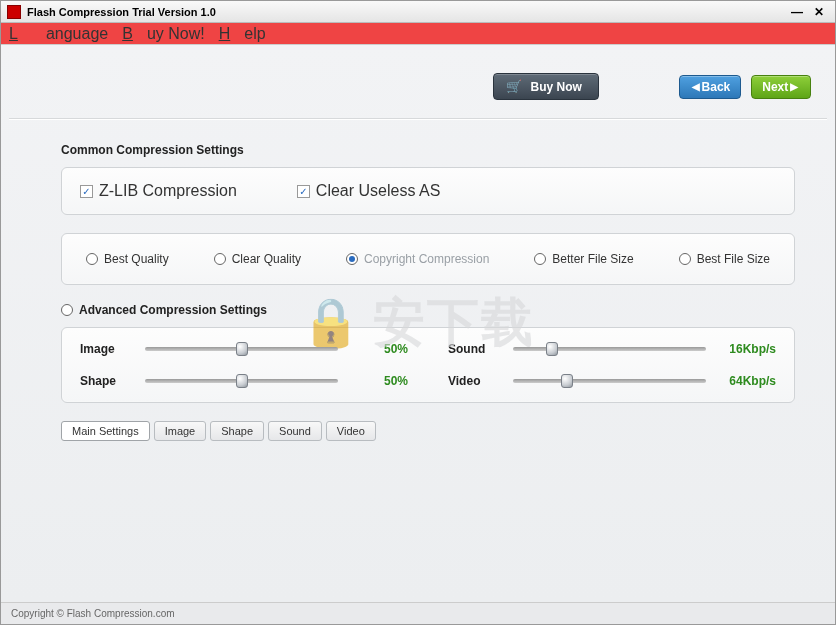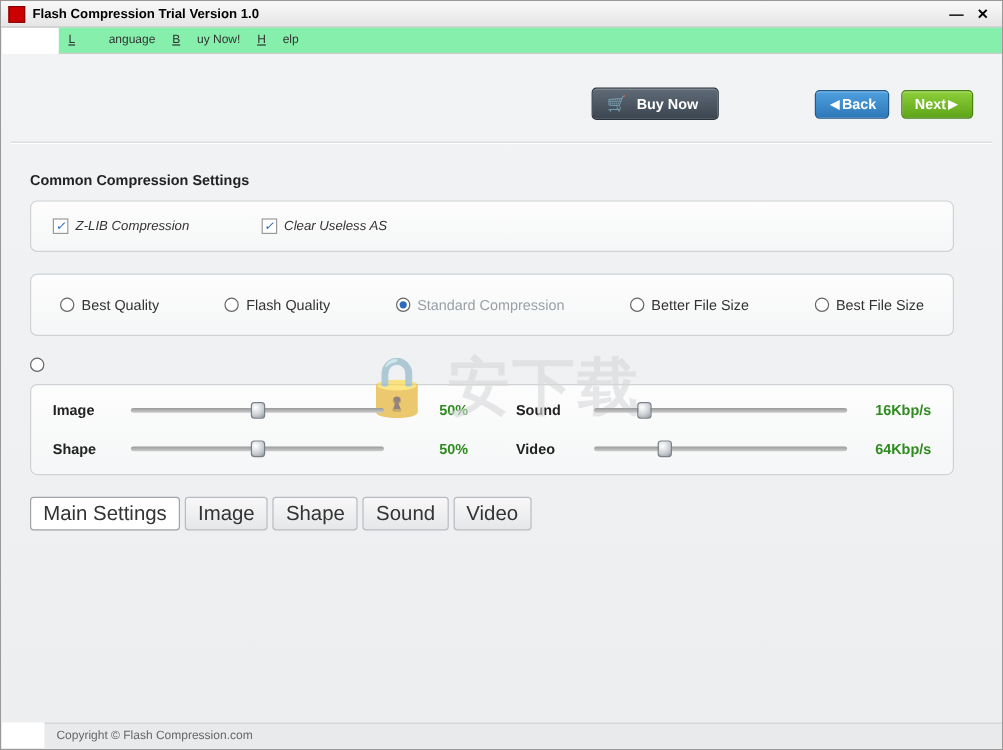--- a/index.html
+++ b/index.html
@@ -2,56 +2,56 @@
 <html><head>
 <meta charset="utf-8">
 <style>
 * { box-sizing: border-box; margin: 0; padding: 0; font-family: Tahoma, Verdana, Arial, sans-serif; }
 body { width: 836px; height: 625px; background: #e5e5e5; overflow: hidden; }
 .window { width: 836px; height: 625px; background: #fff; border: 1px solid #999; display: flex; flex-direction: column; }
 .titlebar { height: 22px; background: linear-gradient(to bottom, #f9f9f9, #e5e5e5); border-bottom: 1px solid #bbb; display: flex; align-items: center; padding: 2px 6px; font-size: 11px; font-weight: bold; }
 .titlebar .icon-app { width: 14px; height: 14px; background: #c00; margin-right: 6px; display: inline-block; border: 1px solid #800; }
 .titlebar .spacer { flex: 1; }
 .titlebar .winbtn { width: 20px; height: 14px; margin-left: 2px; display: flex; align-items: center; justify-content: center; cursor: pointer; font-size: 12px; font-weight: bold; }
-.menubar { height: 22px; background: #86efac; border-bottom: 1px solid #ccc; display: flex; align-items: center; padding: 0 8px; font-size: 10px; color: #333; margin-left: 48px; }
+.menubar { height: 22px; background: #ef4444; border-bottom: 1px solid #ccc; display: flex; align-items: center; padding: 0 8px; font-size: 16px; color: #333; }
 .menubar span { margin-right: 14px; cursor: default; text-decoration: underline; text-decoration-color: transparent; }
 .menubar span .u { text-decoration: underline; }
 .content { flex: 1; background: linear-gradient(to bottom, #f2f3f5 0%, #eceef0 100%); position: relative; padding: 0; }
 .toprow { display: flex; align-items: center; padding: 28px 24px 18px 24px; }
 .step-text { color: #e67817; font-size: 14px; font-weight: bold; }
 .toprow .spacer { flex: 1; }
 .btn-buy { background: linear-gradient(to bottom, #5f6b77, #3b4550); color: #fff; font-size: 12px; font-weight: bold; border: 1px solid #2a333d; border-radius: 4px; padding: 5px 16px 5px 12px; display: flex; align-items: center; cursor: pointer; box-shadow: inset 0 1px 0 rgba(255,255,255,0.2); }
 .btn-buy .cart { margin-right: 8px; font-size: 13px; color: #f5a623; }
 .btn-nav { color: #fff; font-size: 12px; font-weight: bold; border-radius: 4px; padding: 4px 10px; display: flex; align-items: center; cursor: pointer; margin-left: 10px; box-shadow: inset 0 1px 0 rgba(255,255,255,0.3); border: 1px solid; }
 .btn-back { background: linear-gradient(to bottom, #4fa0e0, #2d78b8); border-color: #1d5a8f; }
 .btn-next { background: linear-gradient(to bottom, #8ecf3a, #5ea517); border-color: #47810f; text-align: right; }
 .btn-back .arr, .btn-next .arr { font-size: 10px; margin: 0 2px; }
 .divider { height: 1px; background: #d7d9db; margin: 0 8px; box-shadow: 0 1px 0 #fff; }
-.main-area { padding: 14px 40px 10px 24px; }
+.main-area { padding: 14px 40px 10px 60px; }
 .section-label { font-size: 12px; font-weight: bold; color: #222; margin: 10px 0 10px 0; display: flex; align-items: center; }
 .radio-dot { width: 12px; height: 12px; border: 1px solid #666; border-radius: 50%; margin-right: 6px; display: inline-flex; align-items: center; justify-content: center; background: #fff; }
 .radio-dot.checked::after { content: ""; width: 6px; height: 6px; background: #2a6bbf; border-radius: 50%; }
 .panel { background: linear-gradient(to bottom, #fdfdfd, #f5f6f7); border: 1px solid #d0d3d6; border-radius: 6px; padding: 14px 18px; box-shadow: inset 0 0 2px rgba(255,255,255,0.8); margin-bottom: 18px; }
-.checkbox-row { display: flex; align-items: center; font-size: 11px; color: #333; font-style: italic; }
+.checkbox-row { display: flex; align-items: center; font-size: 16px; color: #333; }
 .checkbox-row .cb { width: 13px; height: 13px; border: 1px solid #999; background: #fff; margin-right: 6px; display: inline-flex; align-items: center; justify-content: center; font-size: 10px; color: #2a6bbf; }
 .checkbox-row .cb.checked::after { content: "✓"; }
 .checkbox-row .item { margin-right: 60px; display: flex; align-items: center; }
 .radio-row { display: flex; justify-content: space-between; font-size: 12px; color: #333; padding: 4px 6px; }
 .radio-row .ritem { display: flex; align-items: center; cursor: pointer; }
 .radio-row .ritem.disabled { color: #9aa0a6; }
 .sliders { display: grid; grid-template-columns: 1fr 1fr; column-gap: 40px; row-gap: 18px; }
 .slider-item { display: flex; align-items: center; }
 .slider-item .slabel { width: 55px; font-size: 12px; font-weight: bold; color: #222; }
 .slider-item .track { flex: 1; height: 4px; background: linear-gradient(to bottom, #999, #ccc); border-radius: 2px; position: relative; margin: 0 10px; }
 .slider-item .thumb { position: absolute; top: -5px; width: 12px; height: 14px; background: radial-gradient(circle at 30% 30%, #fff, #c9cdd2 60%, #8f969d); border: 1px solid #7a8088; border-radius: 3px; transform: translateX(-50%); }
 .slider-item .sval { width: 60px; font-size: 12px; font-weight: bold; color: #2e8b1f; text-align: right; }
 .tabs { display: flex; gap: 4px; margin-top: 4px; }
-.tab { background: linear-gradient(to bottom, #f8f8f8, #e6e7e9); border: 1px solid #b8bcc0; border-radius: 3px; font-size: 17px; padding: 3px 10px; cursor: pointer; color: #333; }
+.tab { background: linear-gradient(to bottom, #f8f8f8, #e6e7e9); border: 1px solid #b8bcc0; border-radius: 3px; font-size: 11px; padding: 3px 10px; cursor: pointer; color: #333; }
 .tab.active { background: #fff; border-color: #a0a4a8; }
-.footer { height: 22px; background: #e9eaec; border-top: 1px solid #ccc; font-size: 10px; color: #666; display: flex; align-items: center; padding: 0 10px; margin-left: 36px; }
+.footer { height: 22px; background: #e9eaec; border-top: 1px solid #ccc; font-size: 10px; color: #666; display: flex; align-items: center; padding: 0 10px; }
 .watermark { position: absolute; left: 50%; top: 50%; transform: translate(-50%,-52%); font-size: 52px; color: #d7d8da; opacity: 0.6; pointer-events: none; font-weight: bold; letter-spacing: 2px; display:flex; align-items:center; gap:10px;}
 .watermark .lock { font-size: 48px; }
 </style>
 </head>
 <body>
 
 <div class="window">
   <div class="titlebar">
     <span class="icon-app"></span>
     <span>Flash Compression Trial Version 1.0</span>
@@ -108,39 +108,40 @@
       </div>
 
       <div class="panel">
         <div class="radio-row">
           <div class="ritem">
             <span class="radio-dot"></span>
             <span>Best Quality</span>
           </div>
           <div class="ritem">
             <span class="radio-dot"></span>
-            <span>Flash Quality</span>
+            <span>Clear Quality</span>
           </div>
           <div class="ritem disabled">
             <span class="radio-dot checked"></span>
-            <span>Standard Compression</span>
+            <span>Copyright Compression</span>
           </div>
           <div class="ritem">
             <span class="radio-dot"></span>
             <span>Better File Size</span>
           </div>
           <div class="ritem">
             <span class="radio-dot"></span>
             <span>Best File Size</span>
           </div>
         </div>
       </div>
 
       <div class="section-label">
         <span class="radio-dot"></span>
+        <span>Advanced Compression Settings</span>
       </div>
       <div class="panel">
         <div class="sliders">
           <div class="slider-item">
             <span class="slabel">Image</span>
             <div class="track">
                 <div class="thumb" style="left:50%"></div>
               </div>
             <span class="sval">50%</span>
           </div>

